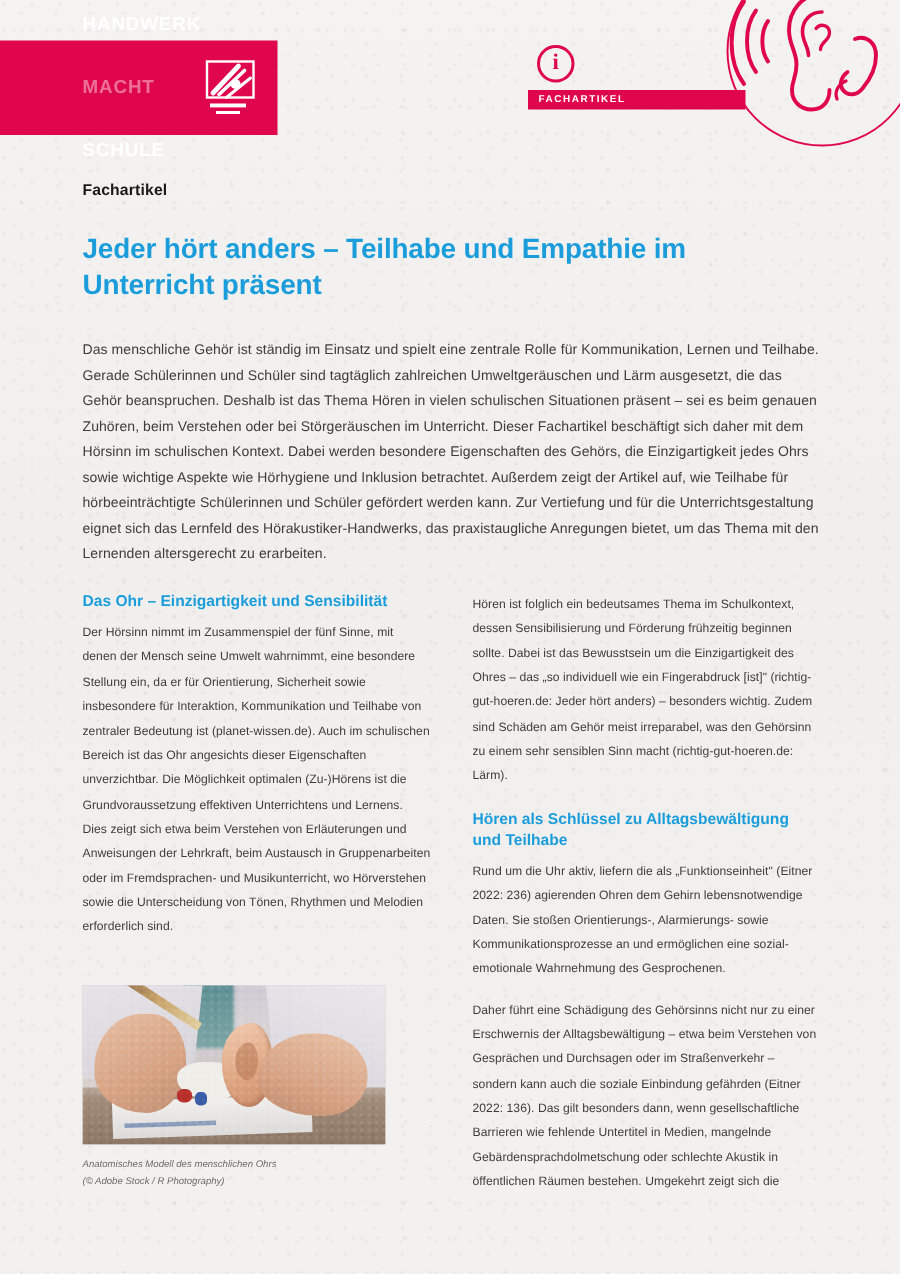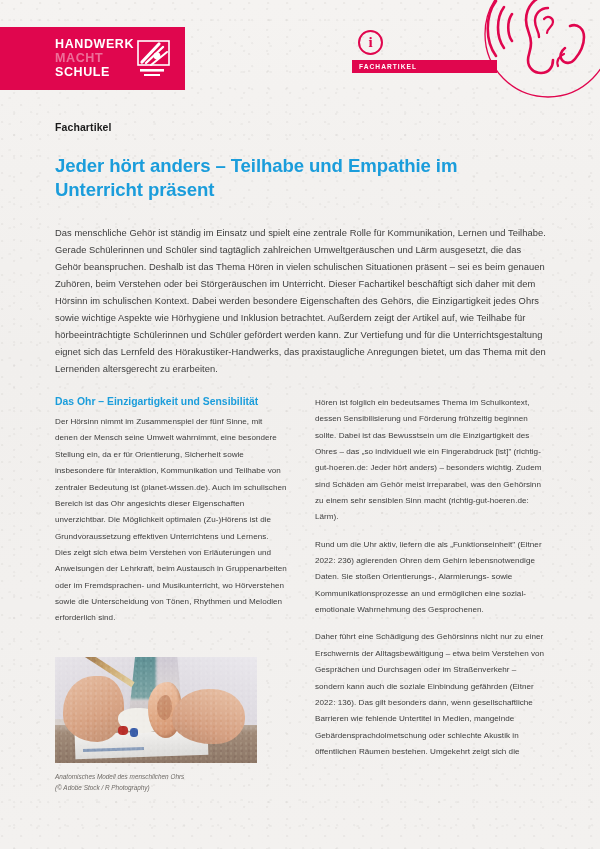--- a/index.html
+++ b/index.html
@@ -40,20 +40,21 @@
     display: flex;
     align-items: center;
     padding-left: 55px;
     box-sizing: border-box;
   }
   .logo-words {
     display: flex;
     flex-direction: column;
     justify-content: space-between;
     line-height: 1;
+    gap: 28px;
   }
   .logo-line {
     color: #ffffff;
     font-weight: 700;
     font-size: 12.5px;
     letter-spacing: 0.6px;
     font-family: "Liberation Sans", sans-serif;
     margin: 0.7px 0;
   }
   .logo-line.ghost {
@@ -404,20 +405,21 @@
         </div>
         <div class="caption">
           <div>Anatomisches Modell des menschlichen Ohrs</div>
           <div>(© Adobe Stock / R Photography)</div>
         </div>
       </div>
     </div>
 
     <div class="col">
       <p class="body-text">Hören ist folglich ein bedeutsames Thema im Schulkontext, dessen Sensibilisierung und Förderung frühzeitig beginnen sollte. Dabei ist das Bewusstsein um die Einzigartigkeit des Ohres – das „so individuell wie ein Fingerabdruck [ist]" (richtig-gut-hoeren.de: Jeder hört anders) – besonders wichtig. Zudem sind Schäden am Gehör meist irreparabel, was den Gehörsinn zu einem sehr sensiblen Sinn macht (richtig-gut-hoeren.de: Lärm).</p>
+      <h2 class="sec-head spaced">Hören als Schlüssel zu Alltagsbewältigung und Teilhabe</h2>
       <p class="body-text">Rund um die Uhr aktiv, liefern die als „Funktionseinheit" (Eitner 2022: 236) agierenden Ohren dem Gehirn lebensnotwendige Daten. Sie stoßen Orientierungs-, Alarmierungs- sowie Kommunikationsprozesse an und ermöglichen eine sozial-emotionale Wahrnehmung des Gesprochenen.</p>
       <p class="body-text">Daher führt eine Schädigung des Gehörsinns nicht nur zu einer Erschwernis der Alltagsbewältigung – etwa beim Verstehen von Gesprächen und Durchsagen oder im Straßenverkehr – sondern kann auch die soziale Einbindung gefährden (Eitner 2022: 136). Das gilt besonders dann, wenn gesellschaftliche Barrieren wie fehlende Untertitel in Medien, mangelnde Gebärdensprachdolmetschung oder schlechte Akustik in öffentlichen Räumen bestehen. Umgekehrt zeigt sich die</p>
     </div>
   </div>
 
   <div class="footer-rule"></div>
   <div class="footer">
     <div class="footer-copy">© Deutscher Handwerkskammertag e.V.</div>
     <div class="footer-page">1</div>
     <div class="biha">

